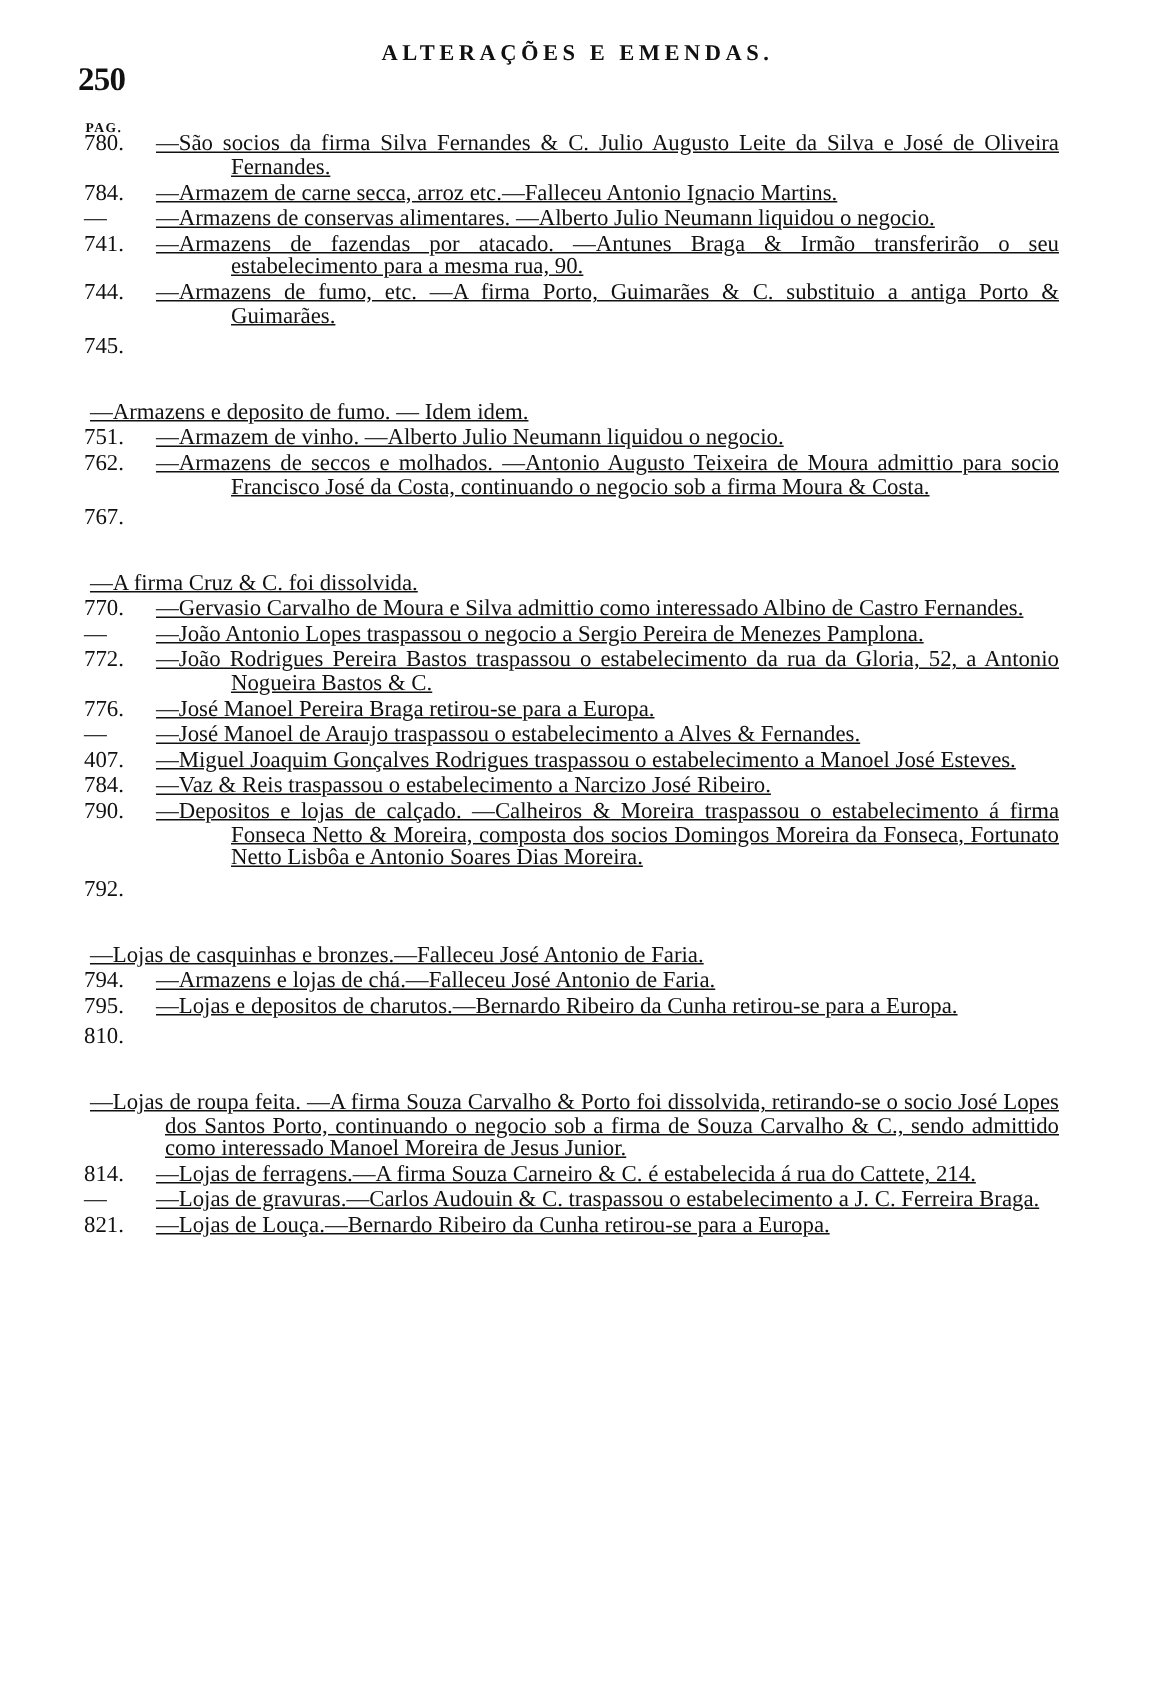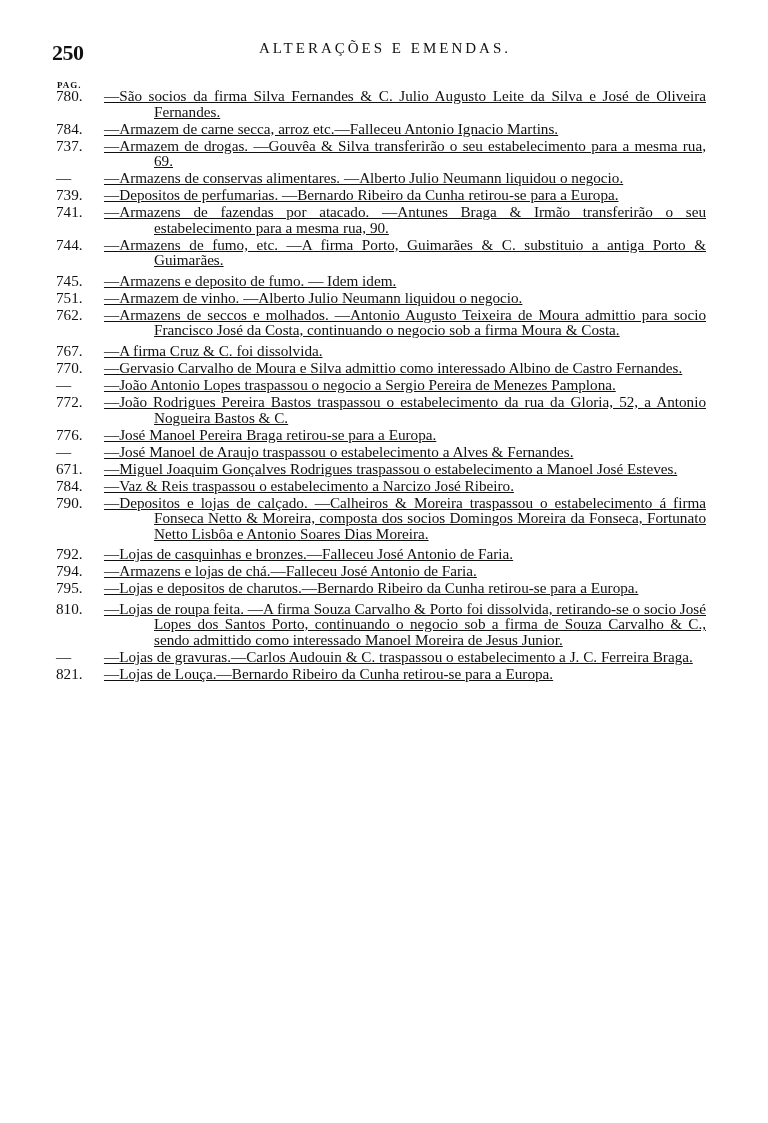--- a/index.html
+++ b/index.html
@@ -7,36 +7,36 @@
     width: 768px; height: 1123px; position: relative; overflow: hidden;
     font-family: "Liberation Serif", "DejaVu Serif", serif;
     color: #111;
   }
   .page { position: absolute; left: 0; top: 0; width: 768px; height: 924px; }
   .page-number {
     position: absolute; left: 52px; top: 40px;
     font-size: 22px; font-weight: bold; letter-spacing: -0.5px;
   }
   .running-head {
-    position: absolute; left: 175px; top: 40px; width: 420px; text-align: center;
-    font-size: 15px; font-weight: normal; letter-spacing: 3px;
+    position: absolute; left: 175px; top: 28px; width: 420px; text-align: center;
+    font-size: 15px; font-weight: bold; letter-spacing: 3px;
   }
   .pag-label {
     position: absolute; left: 57px; top: 80px;
     font-size: 9px; font-weight: bold; letter-spacing: 1px;
   }
   .entries {
     position: absolute; left: 56px; top: 88px; width: 650px;
   }
   .entry {
     display: flex; align-items: flex-start;
     font-size: 15.2px; line-height: 15.6px;
   }
   .entry + .entry { margin-top: 1.4px; }
-  .entry.gap { margin-top: 5px; }
+  .entry.gap { margin-top: 5px; flex-direction: column; }
   .num {
     flex: 0 0 44px; white-space: nowrap;
   }
   .body-text {
     flex: 1; text-align: justify; padding-left: 50px; text-indent: -50px;
     margin-left: 4px;
     text-decoration: underline;
   }
 </style>
 </head>
@@ -49,30 +49,22 @@
   <div class="entries" id="entries">
       <div class="entry">
         <span class="num">780.</span>
         <span class="body-text">—São socios da firma Silva Fernandes &amp; C. Julio Augusto Leite da Silva e José de Oliveira Fernandes.</span>
       </div>
       <div class="entry">
         <span class="num">784.</span>
         <span class="body-text">—Armazem de carne secca, arroz etc.—Falleceu Antonio Ignacio Martins.</span>
       </div>
       <div class="entry">
-        <span class="num">737.</span>
-        <span class="body-text">—Armazem de drogas. —Gouvêa &amp; Silva transferirão o seu estabelecimento para a mesma rua, 69.</span>
-      </div>
-      <div class="entry">
         <span class="num">—</span>
         <span class="body-text">—Armazens de conservas alimentares. —Alberto Julio Neumann liquidou o negocio.</span>
-      </div>
-      <div class="entry">
-        <span class="num">739.</span>
-        <span class="body-text">—Depositos de perfumarias. —Bernardo Ribeiro da Cunha retirou-se para a Europa.</span>
       </div>
       <div class="entry">
         <span class="num">741.</span>
         <span class="body-text">—Armazens de fazendas por atacado. —Antunes Braga &amp; Irmão transferirão o seu estabelecimento para a mesma rua, 90.</span>
       </div>
       <div class="entry">
         <span class="num">744.</span>
         <span class="body-text">—Armazens de fumo, etc. —A firma Porto, Guimarães &amp; C. substituio a antiga Porto &amp; Guimarães.</span>
       </div>
       <div class="entry gap">
@@ -105,21 +97,21 @@
       </div>
       <div class="entry">
         <span class="num">776.</span>
         <span class="body-text">—José Manoel Pereira Braga retirou-se para a Europa.</span>
       </div>
       <div class="entry">
         <span class="num">—</span>
         <span class="body-text">—José Manoel de Araujo traspassou o estabelecimento a Alves &amp; Fernandes.</span>
       </div>
       <div class="entry">
-        <span class="num">671.</span>
+        <span class="num">407.</span>
         <span class="body-text">—Miguel Joaquim Gonçalves Rodrigues traspassou o estabelecimento a Manoel José Esteves.</span>
       </div>
       <div class="entry">
         <span class="num">784.</span>
         <span class="body-text">—Vaz &amp; Reis traspassou o estabelecimento a Narcizo José Ribeiro.</span>
       </div>
       <div class="entry">
         <span class="num">790.</span>
         <span class="body-text">—Depositos e lojas de calçado. —Calheiros &amp; Moreira traspassou o estabelecimento á firma Fonseca Netto &amp; Moreira, composta dos socios Domingos Moreira da Fonseca, Fortunato Netto Lisbôa e Antonio Soares Dias Moreira.</span>
       </div>
@@ -133,20 +125,24 @@
       </div>
       <div class="entry">
         <span class="num">795.</span>
         <span class="body-text">—Lojas e depositos de charutos.—Bernardo Ribeiro da Cunha retirou-se para a Europa.</span>
       </div>
       <div class="entry gap">
         <span class="num">810.</span>
         <span class="body-text">—Lojas de roupa feita. —A firma Souza Carvalho &amp; Porto foi dissolvida, retirando-se o socio José Lopes dos Santos Porto, continuando o negocio sob a firma de Souza Carvalho &amp; C., sendo admittido como interessado Manoel Moreira de Jesus Junior.</span>
       </div>
       <div class="entry">
+        <span class="num">814.</span>
+        <span class="body-text">—Lojas de ferragens.—A firma Souza Carneiro &amp; C. é estabelecida á rua do Cattete, 214.</span>
+      </div>
+      <div class="entry">
         <span class="num">—</span>
         <span class="body-text">—Lojas de gravuras.—Carlos Audouin &amp; C. traspassou o estabelecimento a J. C. Ferreira Braga.</span>
       </div>
       <div class="entry">
         <span class="num">821.</span>
         <span class="body-text">—Lojas de Louça.—Bernardo Ribeiro da Cunha retirou-se para a Europa.</span>
       </div>
     </div>
 </div>
 

